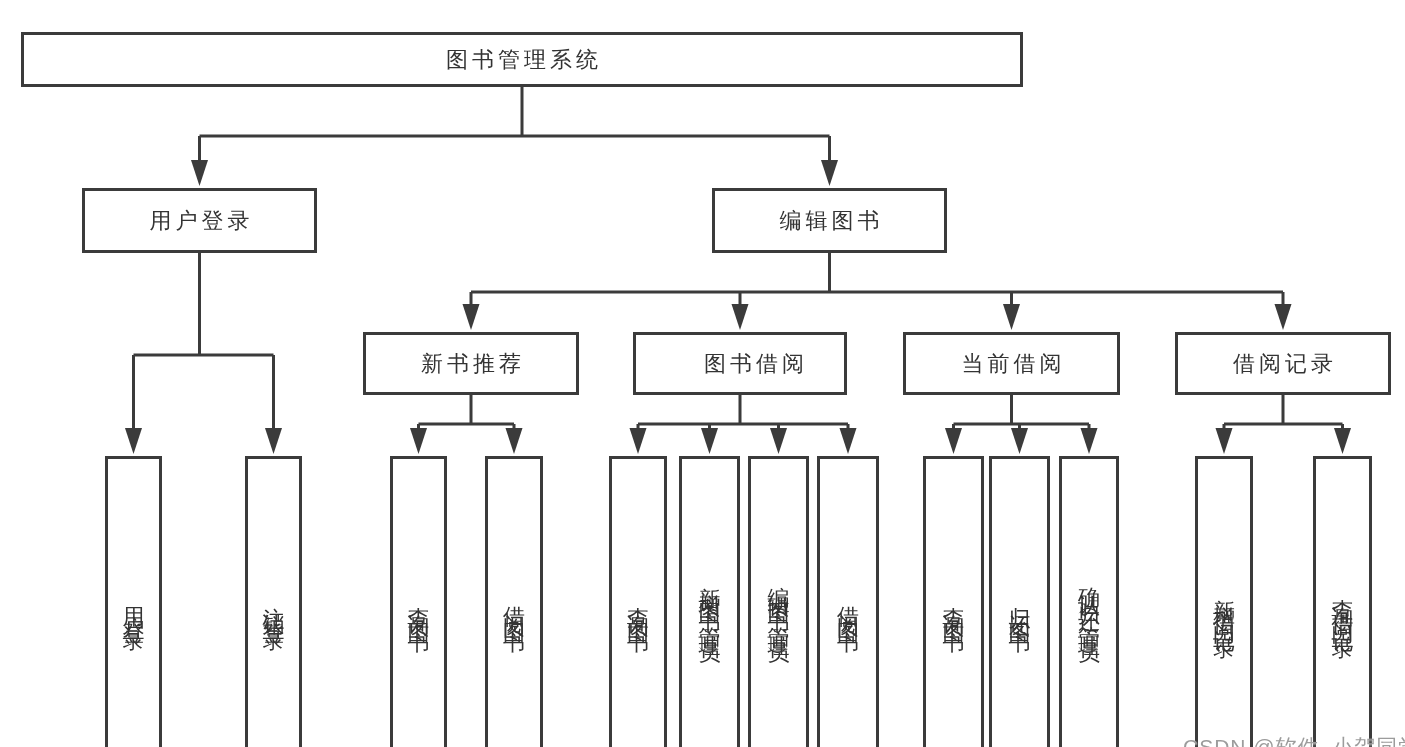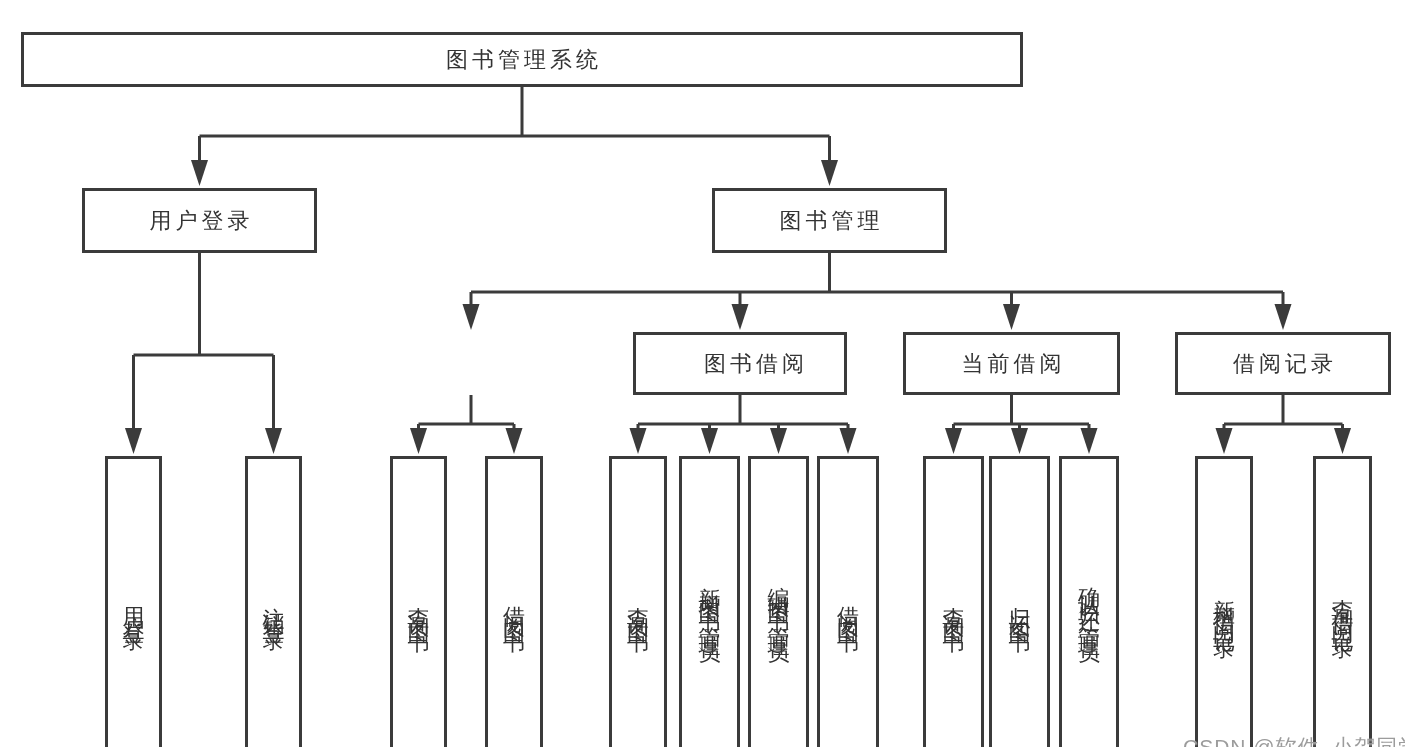--- a/index.html
+++ b/index.html
@@ -107,23 +107,26 @@
   </svg>
 
   <div class="box" style="left:21px; top:13px; width:1002px; height:55px;">
     <span class="hlbl">图书管理系统</span>
   </div>
 
   <div class="box" style="left:82px; top:169px; width:235px; height:65px;">
     <span class="hlbl">用户登录</span>
   </div>
   <div class="box" style="left:712px; top:169px; width:235px; height:65px;">
-    <span class="hlbl">图书管理</span>
+    <span class="hlbl">编辑图书</span>
   </div>
 
+  <div class="box" style="left:363px; top:313px; width:216px; height:63px;">
+    <span class="hlbl">新书推荐</span>
+  </div>
   <div class="box" style="left:633px; top:313px; width:214px; height:63px;padding-left:28px;">
     <span class="hlbl">图书借阅</span>
   </div>
   <div class="box" style="left:903px; top:313px; width:217px; height:63px;">
     <span class="hlbl">当前借阅</span>
   </div>
   <div class="box" style="left:1175px; top:313px; width:216px; height:63px;">
     <span class="hlbl">借阅记录</span>
   </div>
 

